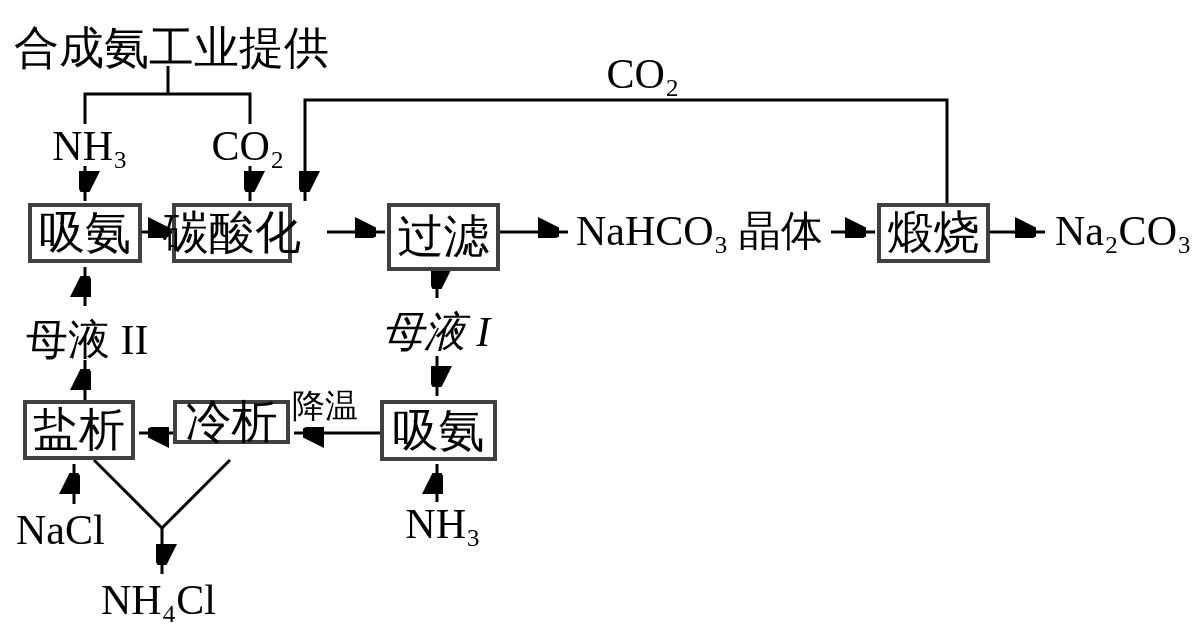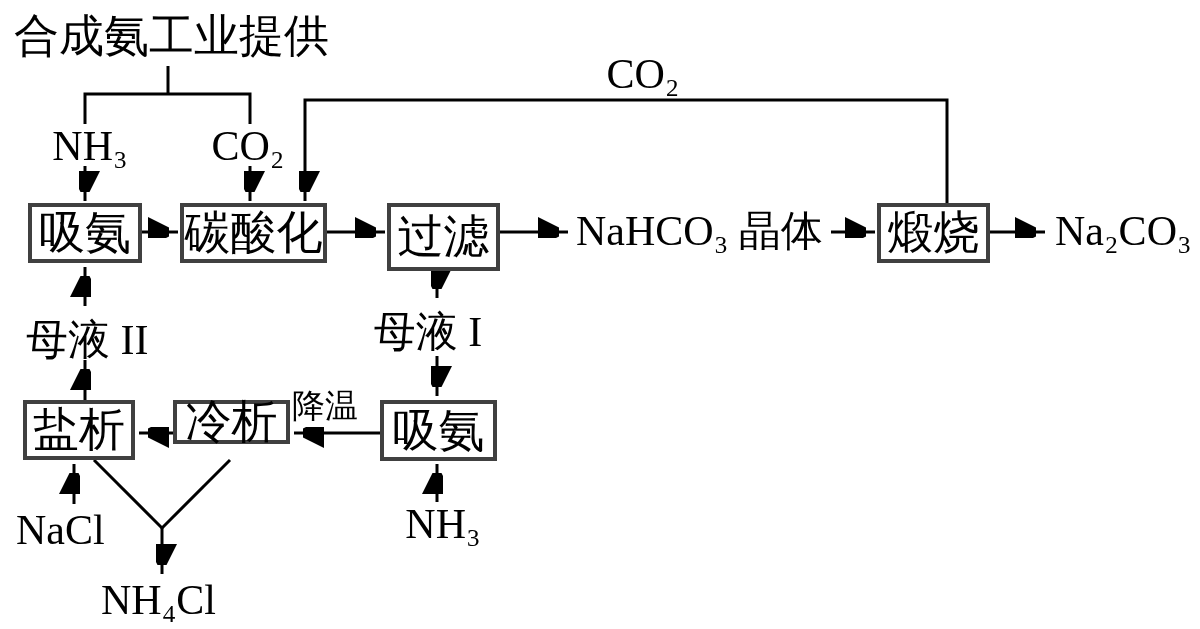--- a/index.html
+++ b/index.html
@@ -90,26 +90,26 @@
       <path marker-end="url(#ah)" d="M85,306 V267"></path>
 
       <path marker-end="url(#ah)" d="M74,504 V464"></path>
 
       <path d="M94,460 L162,528"></path>
       <path d="M230,460 L162,528"></path>
       <path marker-end="url(#ah)" d="M162,528 V574"></path>
     </g>
   </svg>
 
-  <div class="title" style="left:14px; top:12px;font-family:Liberation Serif, serif;">合成氨工业提供</div>
+  <div class="title" style="left:14px; top:24px;font-family:Liberation Serif, serif;">合成氨工业提供</div>
 
   <div class="box" style="left:28px; top:203px; width:114px; height:60px;">
     <span>吸氨</span>
   </div>
-  <div class="box" style="left:180px; top:203px; width:147px; height:60px;">
+  <div class="box" style="left:172px; top:203px; width:120px; height:60px;">
     <span>碳酸化</span>
   </div>
   <div class="box" style="left:387px; top:203px; width:113px; height:68px;">
     <span>过滤</span>
   </div>
   <div class="box" style="left:877px; top:203px; width:113px; height:60px;">
     <span>煅烧</span>
   </div>
   <div class="box" style="left:380px; top:400px; width:117px; height:61px;">
     <span>吸氨</span>
@@ -119,20 +119,20 @@
   </div>
   <div class="box" style="left:23px; top:400px; width:112px; height:60px;">
     <span>盐析</span>
   </div>
 
   <div class="lbl center" style="left:45px; top:122px; width:90px;">NH₃</div>
   <div class="lbl center" style="left:203px; top:122px; width:90px;">CO₂</div>
   <div class="lbl center" style="left:593px; top:50px; width:100px;">CO₂</div>
   <div class="lbl" style="left:576px; top:207px;">NaHCO₃ 晶体</div>
   <div class="lbl" style="left:1055px; top:207px;">Na₂CO₃</div>
-  <div class="lbl center" style="left:368px; top:308px; width:120px;">母液 I</div>
+  <div class="lbl center" style="left:376px; top:308px; width:120px;font-style:italic;">母液 I</div>
   <div class="lbl" style="left:26px; top:316px;">母液 II</div>
   <div class="lbl small" style="left:292px; top:388px;">降温</div>
   <div class="lbl center" style="left:398px; top:500px; width:90px;">NH₃</div>
   <div class="lbl" style="left:16px; top:506px;">NaCl</div>
   <div class="lbl" style="left:101px; top:576px;">NH₄Cl</div>
 
 </div>
 
 </body></html>

